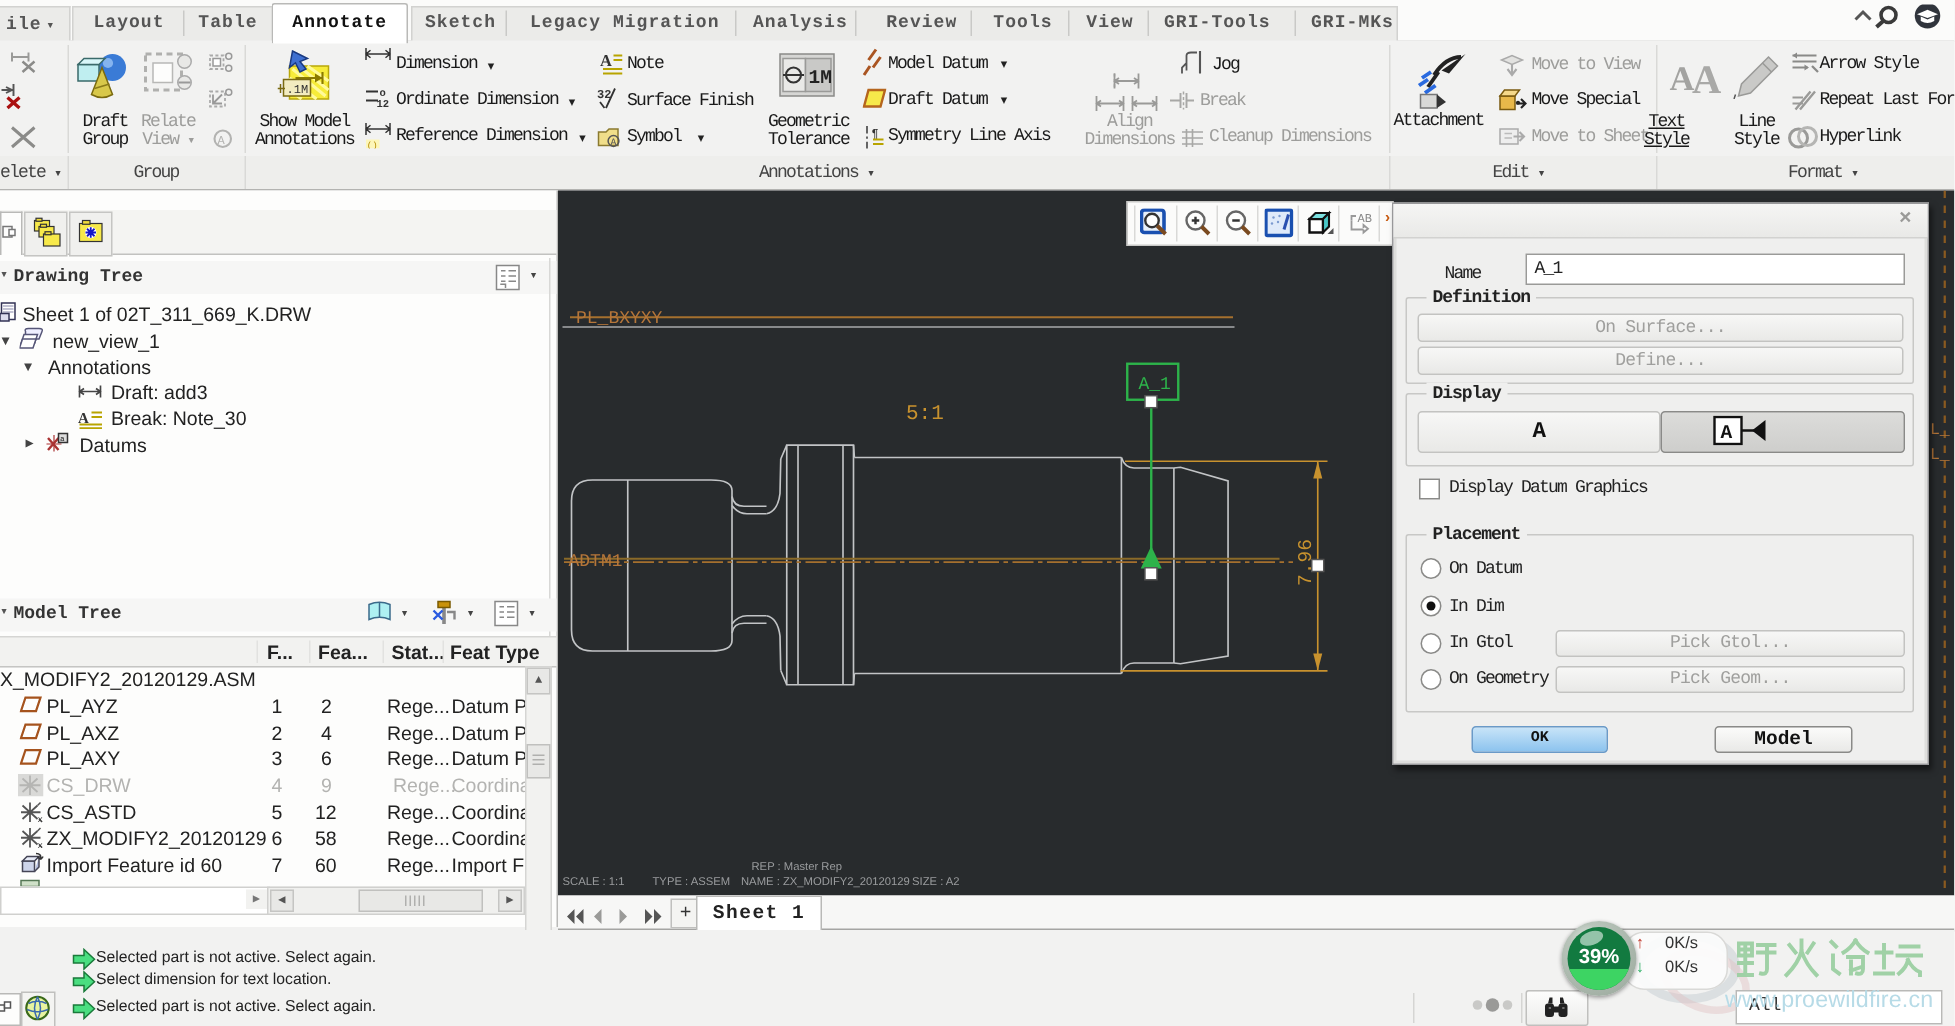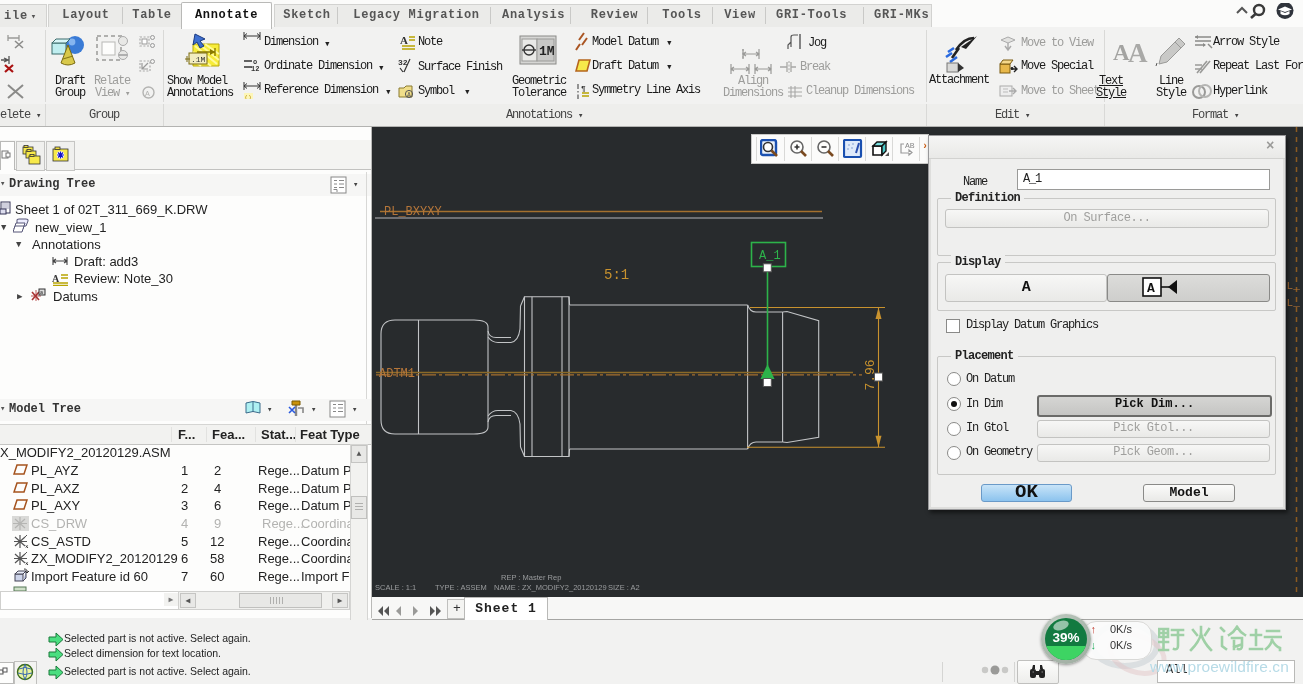--- a/index.html
+++ b/index.html
@@ -146,21 +146,21 @@
     <svg class="abs" style="left:185px;top:32px" width="38" height="37" viewBox="0 0 38 37">
       <path d="M8 12 L34 12 L34 34 L8 34 Z" fill="#f7ec3a" stroke="#b9a80a"></path>
       <path d="M10 14 L32 32 M14 12 L34 28 M8 20 L26 34 M8 28 L16 34 M20 12 L34 22" stroke="#fffa9a" stroke-width="2"></path>
       <path d="M12 20 L30 20 M30 16 L30 24" stroke="#8a7a00" stroke-width="1.4" fill="none"></path>
       <path d="M25 17 L30 20 L25 23" fill="#8a7a00"></path>
       <rect x="4" y="21" width="18" height="11" fill="#f2ecc0" stroke="#7a6a10"></rect>
       <text x="6" y="30" font-size="8" fill="#333" font-family="Liberation Mono">.1M</text>
       <path d="M2 24 L2 30 M0 27 L5 27" stroke="#7a6a10" stroke-width="1"></path>
       <path d="M10 2 L20 7 L15 9 L19 14 L15 16 L12 10 L8 13 Z" fill="#3e6fd0" stroke="#1a3a80"></path>
     </svg>
-    <div class="rlabel" style="left:167px;top:75px;width:72px;">Show Model<br>Annotations</div>
+    <div class="rlabel" style="left:167px;top:75px;text-align:center;width:72px;">Show Model<br>Annotations</div>
     <svg class="abs" style="left:243px;top:31px" width="18" height="13" viewBox="0 0 18 13">
       <path d="M1 1 L1 9 M17 1 L17 9 M1 5 L17 5 M4 2.5 L1 5 L4 7.5 M14 2.5 L17 5 L14 7.5" stroke="#333" fill="none"></path>
     </svg>
     <div class="rlabel" style="left:264px;top:36px;">Dimension</div>
     <div class="abs" style="left:324px;top:37px;font-size:11px;color:#222;">▾</div>
     <svg class="abs" style="left:243px;top:57px" width="18" height="15" viewBox="0 0 18 15">
       <path d="M1 4 L9 4 M1 10 L9 10" stroke="#333" stroke-width="1.4"></path>
       <text x="10" y="7" font-size="7" font-weight="bold" fill="#333" font-family="Liberation Mono">o</text>
       <text x="8" y="14" font-size="7" font-weight="bold" fill="#333" font-family="Liberation Mono">12</text>
     </svg>
@@ -360,21 +360,21 @@
     <div class="abs" style="left:16px;top:113px;font-size:9px;color:#444;">▼</div>
     <div class="titem" style="left:32px;top:110px;">Annotations</div>
     <svg class="abs" style="left:51px;top:128px" width="18" height="12" viewBox="0 0 18 12">
       <path d="M2 2 L2 10 M16 2 L16 10 M2 6 L16 6 M5 4 L2 6 L5 8 M13 4 L16 6 L13 8" stroke="#444" fill="none" stroke-width="1.1"></path>
     </svg>
     <div class="titem" style="left:74px;top:127px;">Draft: add3</div>
     <svg class="abs" style="left:52px;top:145px" width="17" height="14" viewBox="0 0 17 14">
       <text x="0" y="10" font-size="10" font-weight="bold" fill="#333" font-family="Liberation Serif">A</text>
       <path d="M9 3 L16 3 M9 6 L16 6 M1 11 L16 11 M1 13.5 L16 13.5" stroke="#b8a400" stroke-width="1.3"></path>
     </svg>
-    <div class="titem" style="left:74px;top:144px;">Review: Note_30</div>
+    <div class="titem" style="left:74px;top:144px;">Break: Note_30</div>
     <div class="abs" style="left:16px;top:148px;"></div>
     <div class="abs" style="left:17px;top:164px;font-size:9px;color:#444;">▶</div>
     <svg class="abs" style="left:29px;top:161px" width="17" height="16" viewBox="0 0 17 16">
       <path d="M3 4 L10 12 M10 4 L3 12" stroke="#a33" stroke-width="1.6"></path>
       <path d="M2 8 L12 8 M7 2 L7 13" stroke="#a33" stroke-width="0.8"></path>
       <rect x="10" y="1" width="6" height="6" fill="#ddd" stroke="#333"></rect>
       <text x="11" y="6" font-size="5" fill="#111">a</text>
     </svg>
     <div class="titem" style="left:53px;top:162px;">Datums</div>
     <div class="abs" style="left:366px;top:45px;width:1px;height:420px;background:#d8d8d6;"></div>
@@ -706,44 +706,43 @@
   </div>
   <div class="abs" id="dialog">
     <div class="abs" style="left:0;top:0;width:356px;height:22px;background:linear-gradient(#f5f5f4,#e9e9e7);border-bottom:1px solid #d2d2d0;"></div>
     <div class="abs mono" style="left:337px;top:2px;font-size:14px;font-weight:bold;color:#9a9a98;">×</div>
     <div class="dtext" style="left:34px;top:39px;">Name</div>
     <div class="abs" style="left:88px;top:33px;width:251px;height:19px;background:#fff;border:1px solid #9a9a98;"></div>
     <div class="dtext" style="left:94px;top:36px;">A_1</div>
     <div class="gbox" style="left:8px;top:62px;width:337px;height:56px;"></div>
     <div class="gboxlab" style="left:22px;top:55px;">Definition</div>
     <div class="dbtn" style="left:16px;top:73px;width:322px;height:17px;line-height:16px;">On Surface...</div>
+    <div class="dbtn" style="left:16px;top:95px;width:322px;height:17px;line-height:16px;">Define...</div>
     <div class="gbox" style="left:8px;top:126px;width:337px;height:47px;"></div>
     <div class="gboxlab" style="left:22px;top:119px;">Display</div>
     <div class="dbtn" style="left:16px;top:138px;width:160px;height:26px;line-height:25px;color:#111;font-weight:bold;font-size:15px;">A</div>
     <div class="abs" style="left:178px;top:138px;width:161px;height:26px;background:linear-gradient(#dcdcda,#cececc);border:1px solid #8a8a88;border-radius:3px;"></div>
     <svg class="abs" style="left:213px;top:141px" width="36" height="20" viewBox="0 0 36 20">
       <rect x="1" y="1" width="18" height="18" fill="#fff" stroke="#111" stroke-width="1.6"></rect>
       <text x="5" y="15" font-size="13" font-weight="bold" fill="#111" font-family="Liberation Mono">A</text>
       <line x1="19" y1="10" x2="30" y2="10" stroke="#111" stroke-width="1.6"></line>
       <path d="M35 3 L26 10 L35 17 Z" fill="#111"></path>
     </svg>
     <div class="abs" style="left:17px;top:183px;width:12px;height:12px;background:#fff;border:1px solid #8a8a88;"></div>
     <div class="dtext" style="left:37px;top:182px;">Display Datum Graphics</div>
     <div class="gbox" style="left:8px;top:220px;width:337px;height:117px;"></div>
     <div class="gboxlab" style="left:22px;top:213px;">Placement</div>
     <div class="radio abs" style="left:18px;top:236px;"></div>
     <div class="dtext" style="left:37px;top:236px;">On Datum</div>
     <div class="radio radsel abs" style="left:18px;top:261px;"></div>
     <div class="dtext" style="left:37px;top:261px;">In Dim</div>
-    <div class="abs" style="left:108px;top:259px;width:231px;height:18px;background:linear-gradient(#d5d5d3,#c5c5c3);border:2px solid #6a6a68;border-radius:3px;
-         font-size:12px;font-weight:bold;color:#111;text-align:center;line-height:15px;letter-spacing:0px;">Pick Dim...</div>
     <div class="radio abs" style="left:18px;top:286px;"></div>
     <div class="dtext" style="left:37px;top:285px;">In Gtol</div>
     <div class="dbtn" style="left:108px;top:284px;width:231px;height:16px;line-height:15px;">Pick Gtol...</div>
     <div class="radio abs" style="left:18px;top:310px;"></div>
     <div class="dtext" style="left:37px;top:309px;">On Geometry</div>
     <div class="dbtn" style="left:108px;top:308px;width:231px;height:16px;line-height:15px;">Pick Geom...</div>
     <div class="abs" style="left:52px;top:348px;width:89px;height:16px;background:linear-gradient(#c8e4f8,#8cc3ee);border:1px solid #6a9ac8;border-radius:3px;
-         font-size:19px;font-weight:bold;color:#111;text-align:center;line-height:15px;">OK</div>
+         font-size:10px;font-weight:bold;color:#111;text-align:center;line-height:15px;">OK</div>
     <div class="abs" style="left:214px;top:348px;width:90px;height:16px;background:linear-gradient(#fbfbfa,#e9e9e7);border:1px solid #8a8a88;border-radius:3px;
          font-size:13px;font-weight:bold;color:#111;text-align:center;line-height:15px;">Model</div>
   </div>
 </div>
 
 </body></html>

